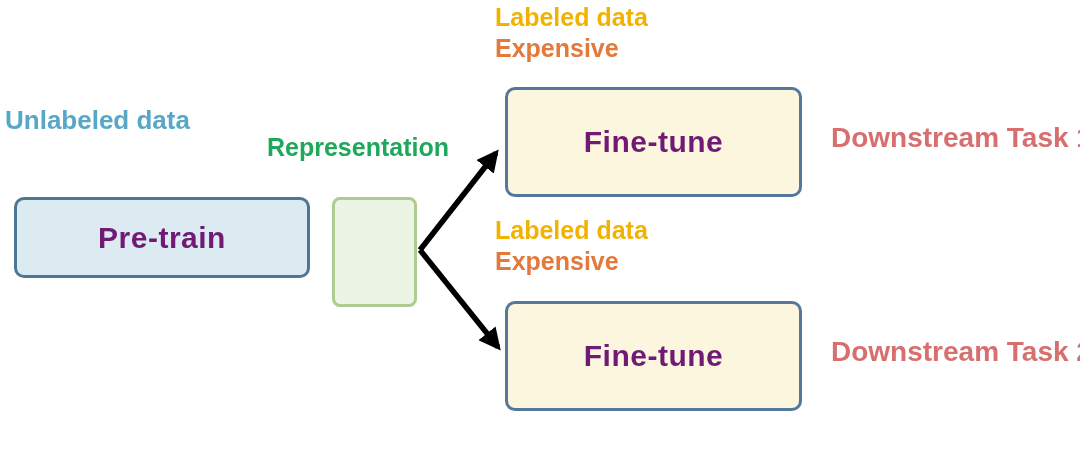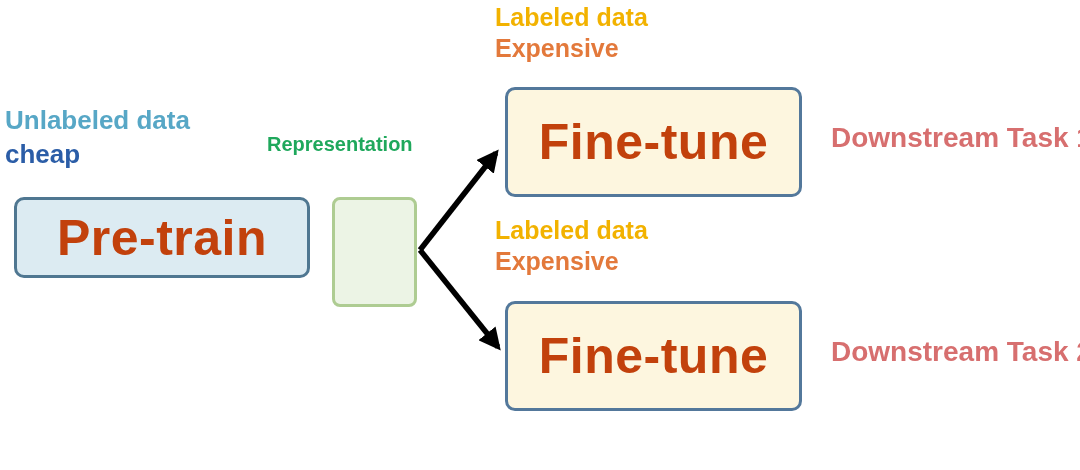--- a/index.html
+++ b/index.html
@@ -18,37 +18,37 @@
   .caption {
     position: absolute;
     font-weight: bold;
     line-height: 1.22;
   }
   .caption .line { display: block; }
 
   .top-label    { left: 495px; top: 2px;   width: 300px; font-size: 25px; }
   .mid-label    { left: 495px; top: 215px; width: 300px; font-size: 25px; }
   .pretrain-cap { left: 5px;   top: 104px; width: 300px; font-size: 26px; line-height: 1.3; }
-  .repr-label   { left: 267px; top: 132px; width: 200px; font-size: 20px; color: var(--representation, #1FA85C); }
+  .repr-label   { left: 267px; top: 132px; width: 200px; font-size: 25px; color: var(--representation, #1FA85C); }
 
   .gold   { color: var(--labeled, #F2B200); }
   .orange { color: var(--expensive, #E3793B); }
   .teal   { color: var(--unlabeled, #57A7C6); }
   .dblue  { color: var(--cheap, #2B5DA7); }
 
   .box {
     position: absolute;
     box-sizing: border-box;
     border-radius: 10px;
     display: flex;
     align-items: center;
     justify-content: center;
     font-weight: bold;
-    color: #c2410c;
-    font-size: 50px;
+    color: #701a75;
+    font-size: 30px;
     letter-spacing: 0.5px;
   }
   .pretrain-box {
     left: 14px; top: 197px; width: 296px; height: 81px;
     background: var(--pretrain-fill, #DCEBF2);
     border: 3px solid var(--pretrain-border, #4F7791);
   }
   .repr-box {
     left: 332px; top: 197px; width: 85px; height: 110px;
     background: var(--repr-fill, #ECF4E5);
@@ -87,21 +87,20 @@
 
 <div class="canvas">
 
   <div class="caption top-label">
     <span class="line gold">Labeled data</span>
     <span class="line orange">Expensive</span>
   </div>
 
   <div class="caption pretrain-cap">
     <span class="line teal">Unlabeled data</span>
-    <span class="line dblue">cheap</span>
   </div>
 
   <div class="caption repr-label">Representation</div>
 
   <div class="caption mid-label">
     <span class="line gold">Labeled data</span>
     <span class="line orange">Expensive</span>
   </div>
 
   <div class="box pretrain-box">Pre-train</div>

